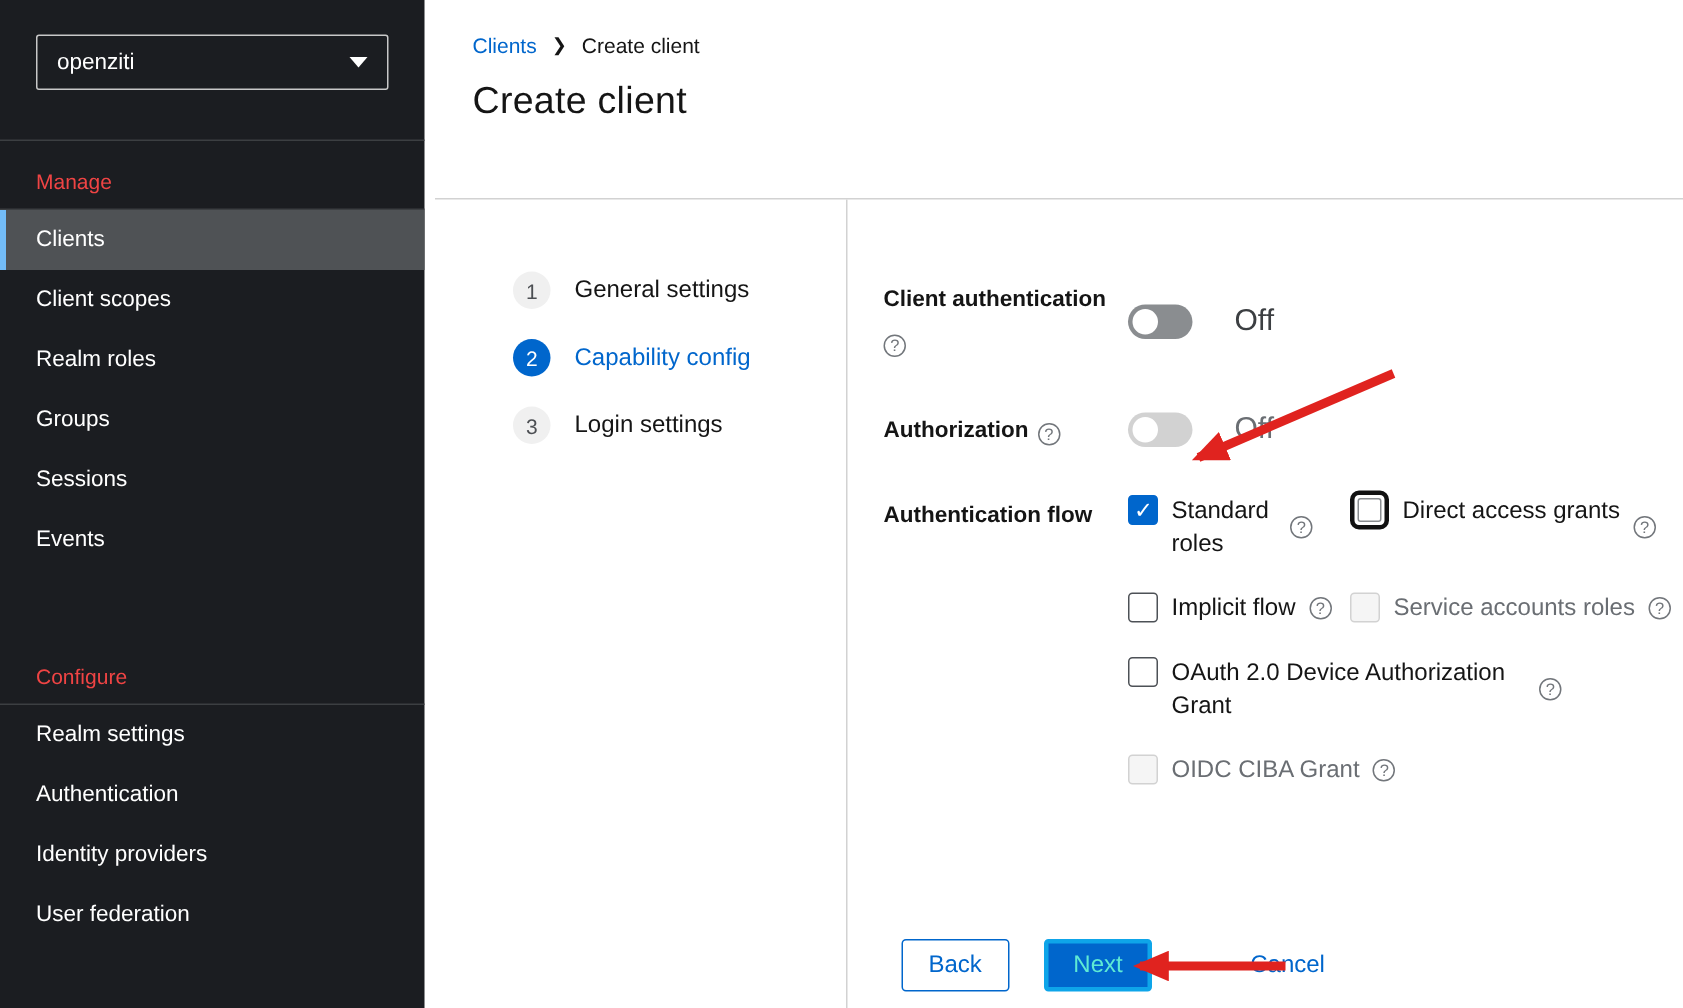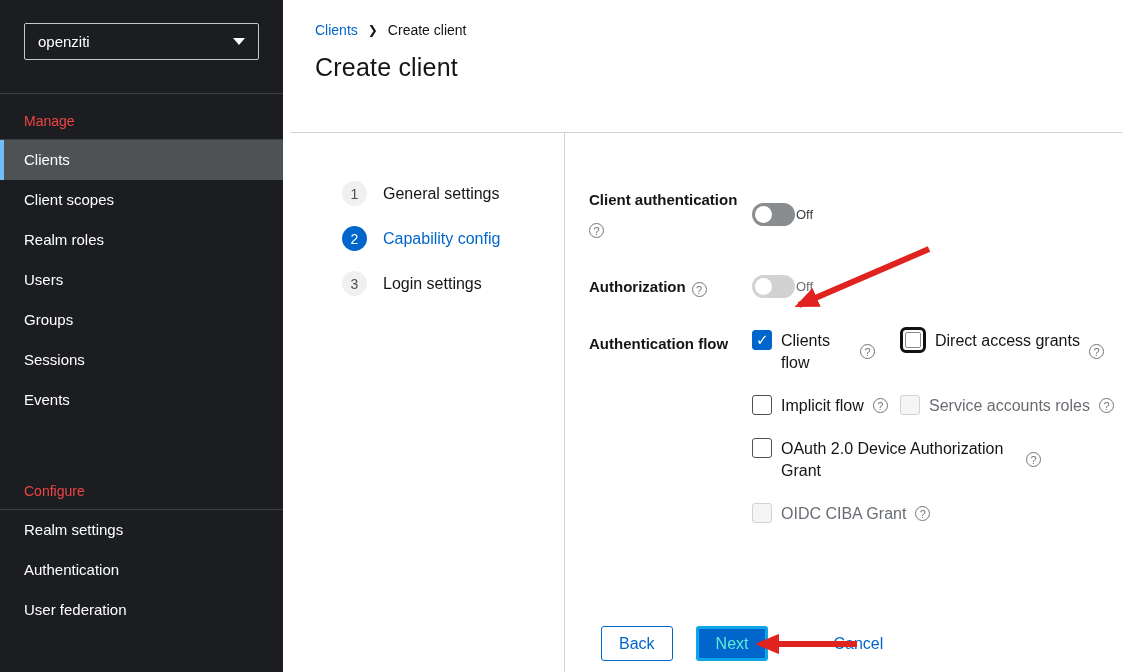--- a/index.html
+++ b/index.html
@@ -40,21 +40,21 @@
   .field-row { display:flex; margin-bottom:29px; }
   .field-label { width:163px; flex-shrink:0; font-size:15px; font-weight:bold; line-height:28px; }
   .field-label .help { margin-top:9px; }
   .inline-help { margin-left:6px; vertical-align:-2px; }
   .help { display:inline-flex; width:15px; height:15px; border:1px solid #72767b; border-radius:50%; color:#72767b; font-size:11px; align-items:center; justify-content:center; font-weight:normal; cursor:pointer; flex-shrink:0; }
 
   .switch-wrap { display:flex; align-items:center; }
   .switch { width:43px; height:23px; border-radius:12px; background:#8a8d90; position:relative; cursor:pointer; flex-shrink:0; }
   .switch .knob { position:absolute; left:3px; top:3px; width:17px; height:17px; border-radius:50%; background:#fff; }
   .switch.disabled { background:#d2d2d2; cursor:default; }
-  .switch-state { margin-left:1px; font-size:13px; color:#3c3f42; }
+  .switch-state { margin-left:28px; font-size:20px; color:#3c3f42; }
   .switch-state.dim { color:#6a6e73; }
 
   .flow-grid { flex:1; }
   .flow-row { display:flex; margin-bottom:21px; }
   .flow-col1 { width:148px; flex-shrink:0; }
   .cb-item { display:flex; align-items:flex-start; gap:9px; }
   .cb { width:20px; height:20px; border:1.5px solid #4d5156; border-radius:3px; background:#fff; flex-shrink:0; cursor:pointer; position:relative; }
   .cb.checked { background:#0066cc; border-color:#0066cc; }
   .cb.checked::after { content:"✓"; position:absolute; left:3px; top:0px; color:#fff; font-size:15px; font-weight:bold; }
   .cb.disabled { background:#f5f5f5; border-color:#d2d2d2; cursor:default; }
@@ -86,33 +86,33 @@
         <span class="caret"></span>
       </div>
     </div>
 
     <div>
       <div class="nav-section-title">Manage</div>
       <div class="nav-sep"></div>
       <div class="nav-item selected">Clients</div>
       <div class="nav-item">Client scopes</div>
       <div class="nav-item">Realm roles</div>
-      <div class="nav-item">Users</div>
       <div class="nav-item">Groups</div>
       <div class="nav-item">Sessions</div>
       <div class="nav-item">Events</div>
     </div>
 
     <div class="nav-gap"></div>
 
     <div>
       <div class="nav-section-title">Configure</div>
       <div class="nav-sep"></div>
       <div class="nav-item">Realm settings</div>
       <div class="nav-item">Authentication</div>
+      <div class="nav-item">Identity providers</div>
       <div class="nav-item">User federation</div>
     </div>
   </div>
 
   <div class="main">
     <div class="page-header">
       <div class="breadcrumb">
         <a>Clients</a>
         <span class="crumb-sep">❯</span>
         <span>Create client</span>
@@ -165,21 +165,21 @@
         </div>
 
         <div class="field-row">
           <div class="field-label">Authentication flow</div>
 
           <div class="flow-grid">
             <div class="flow-row">
               <div class="flow-col1">
                 <div class="cb-item">
                   <span class="cb checked"></span>
-                  <span class="cb-label w-narrow">Clients flow</span>
+                  <span class="cb-label w-narrow">Standard roles</span>
                   <span class="help">?</span>
                 </div>
               </div>
               <div class="cb-item">
                 <span class="cb-focus">
                     <span class="cb-inner"></span>
                   </span>
                 <span class="cb-label">Direct access grants</span>
                 <span class="help">?</span>
               </div>

